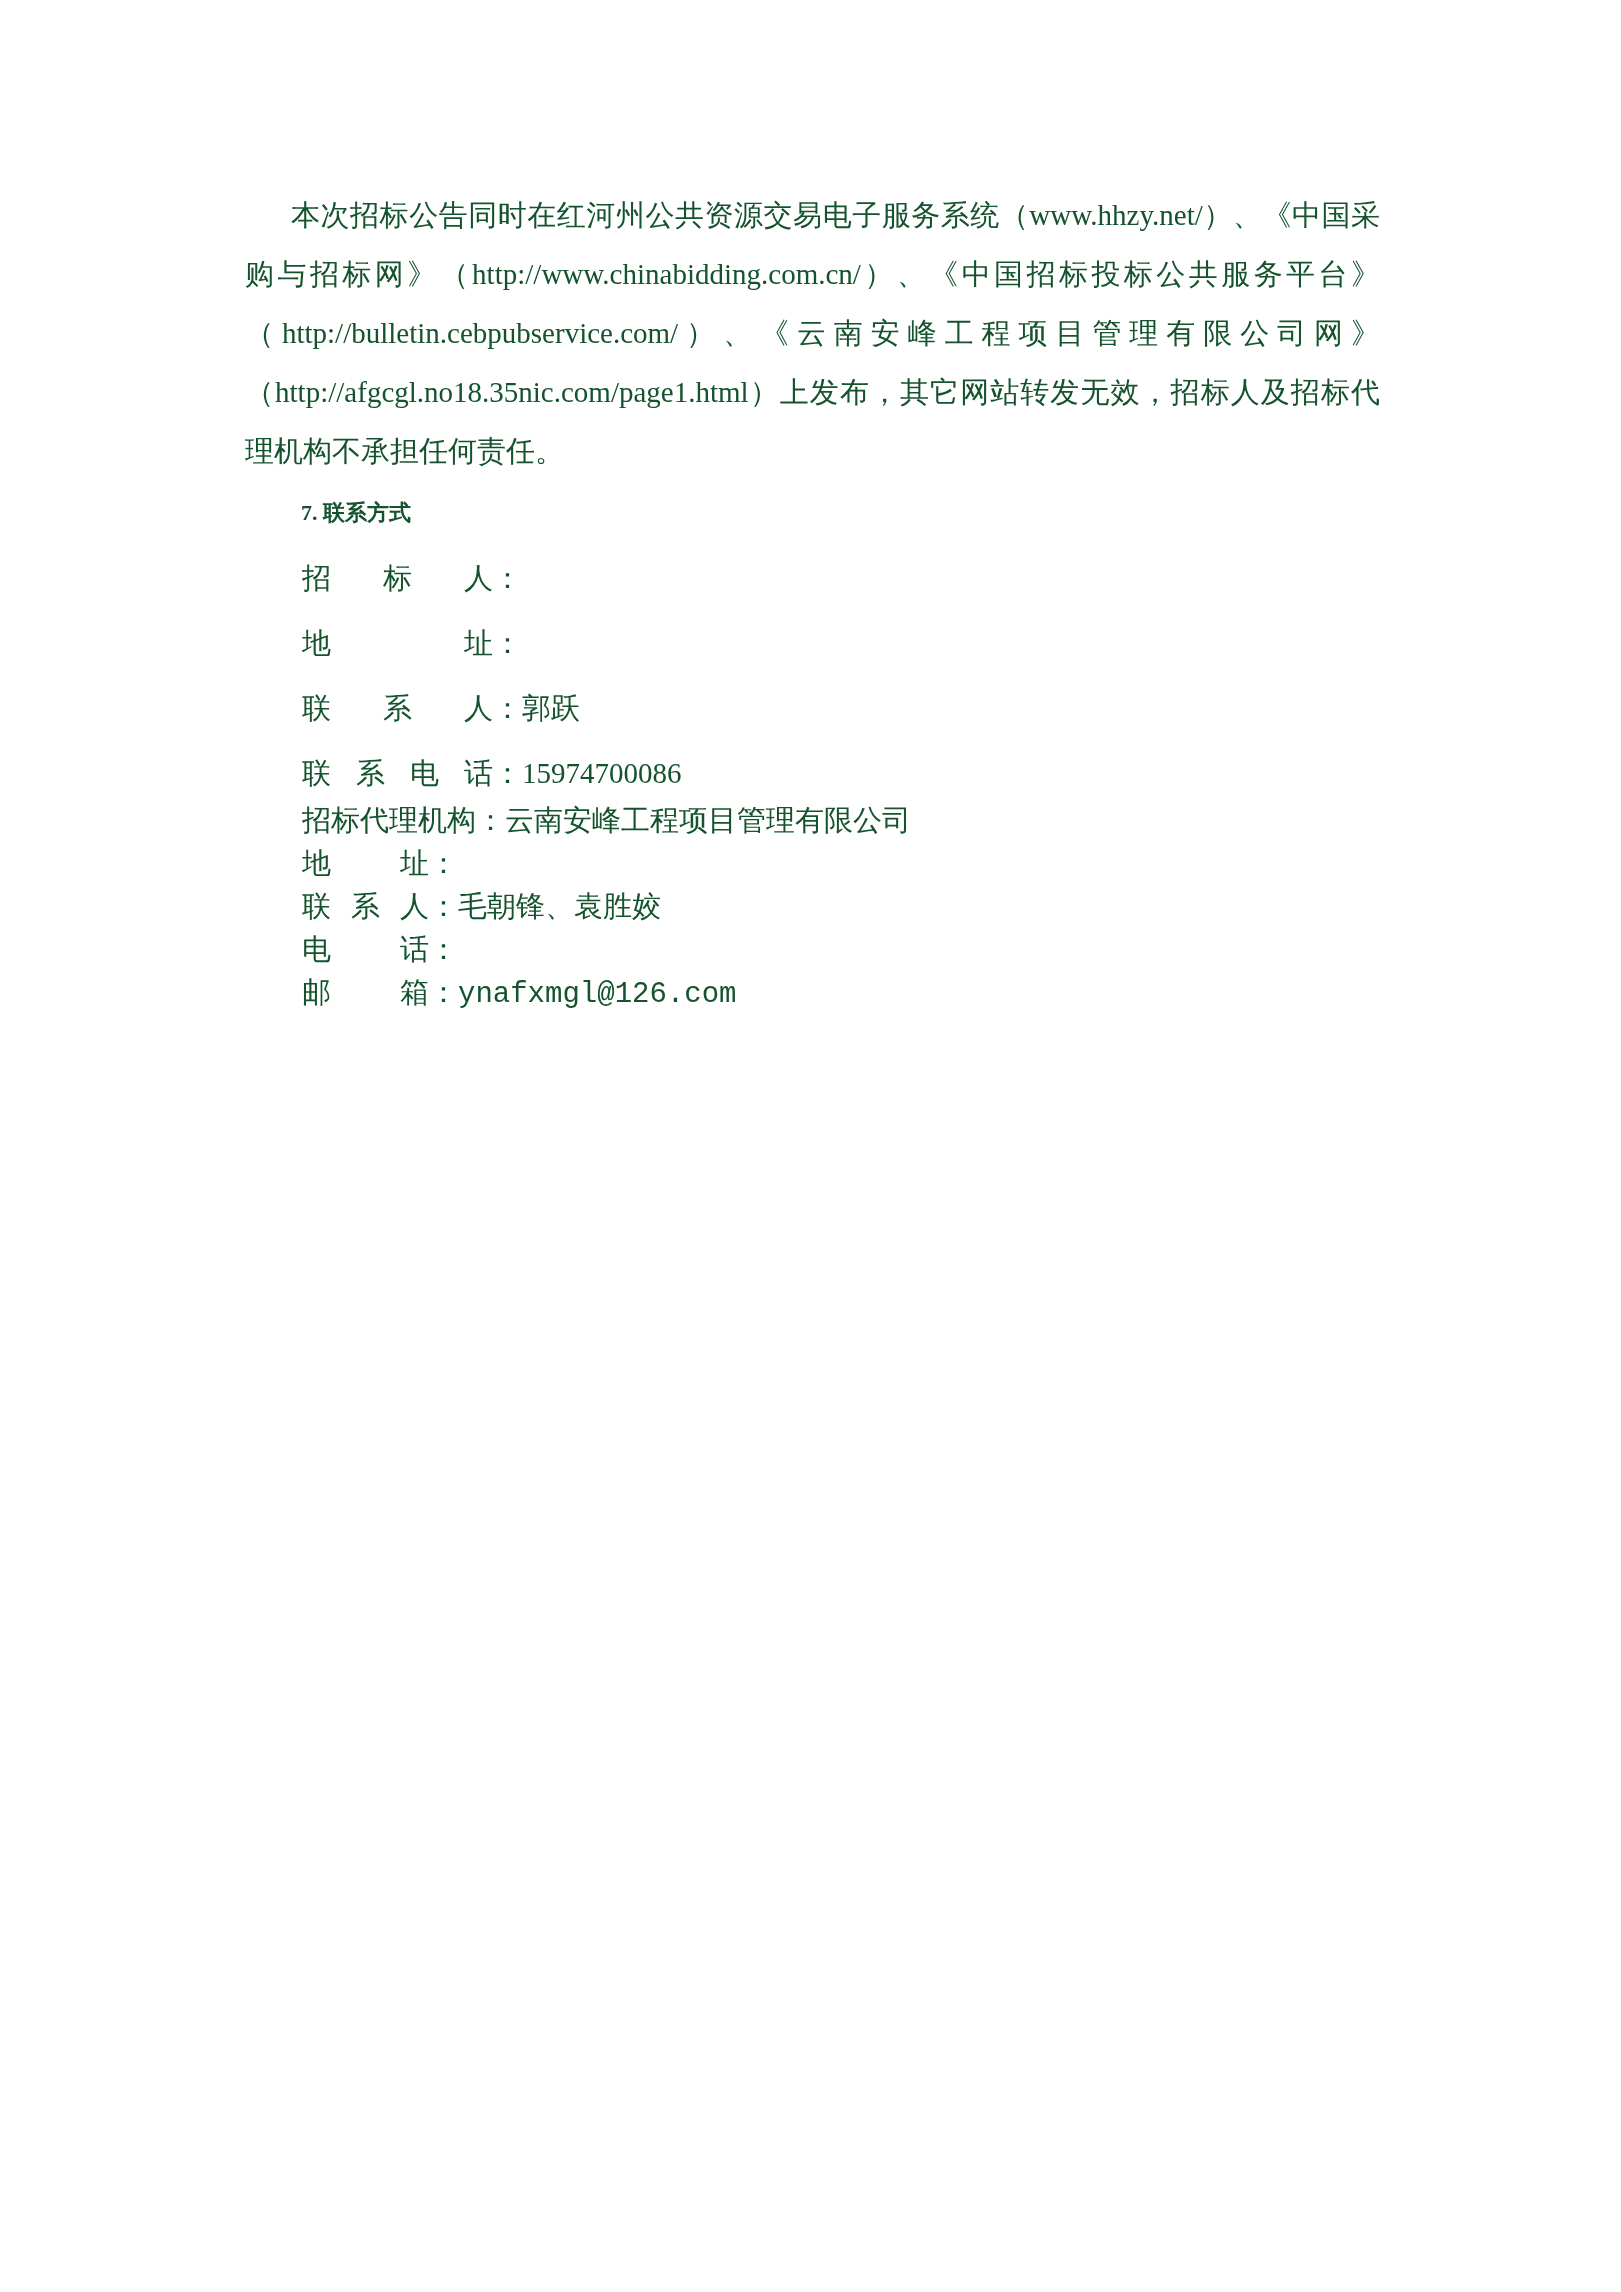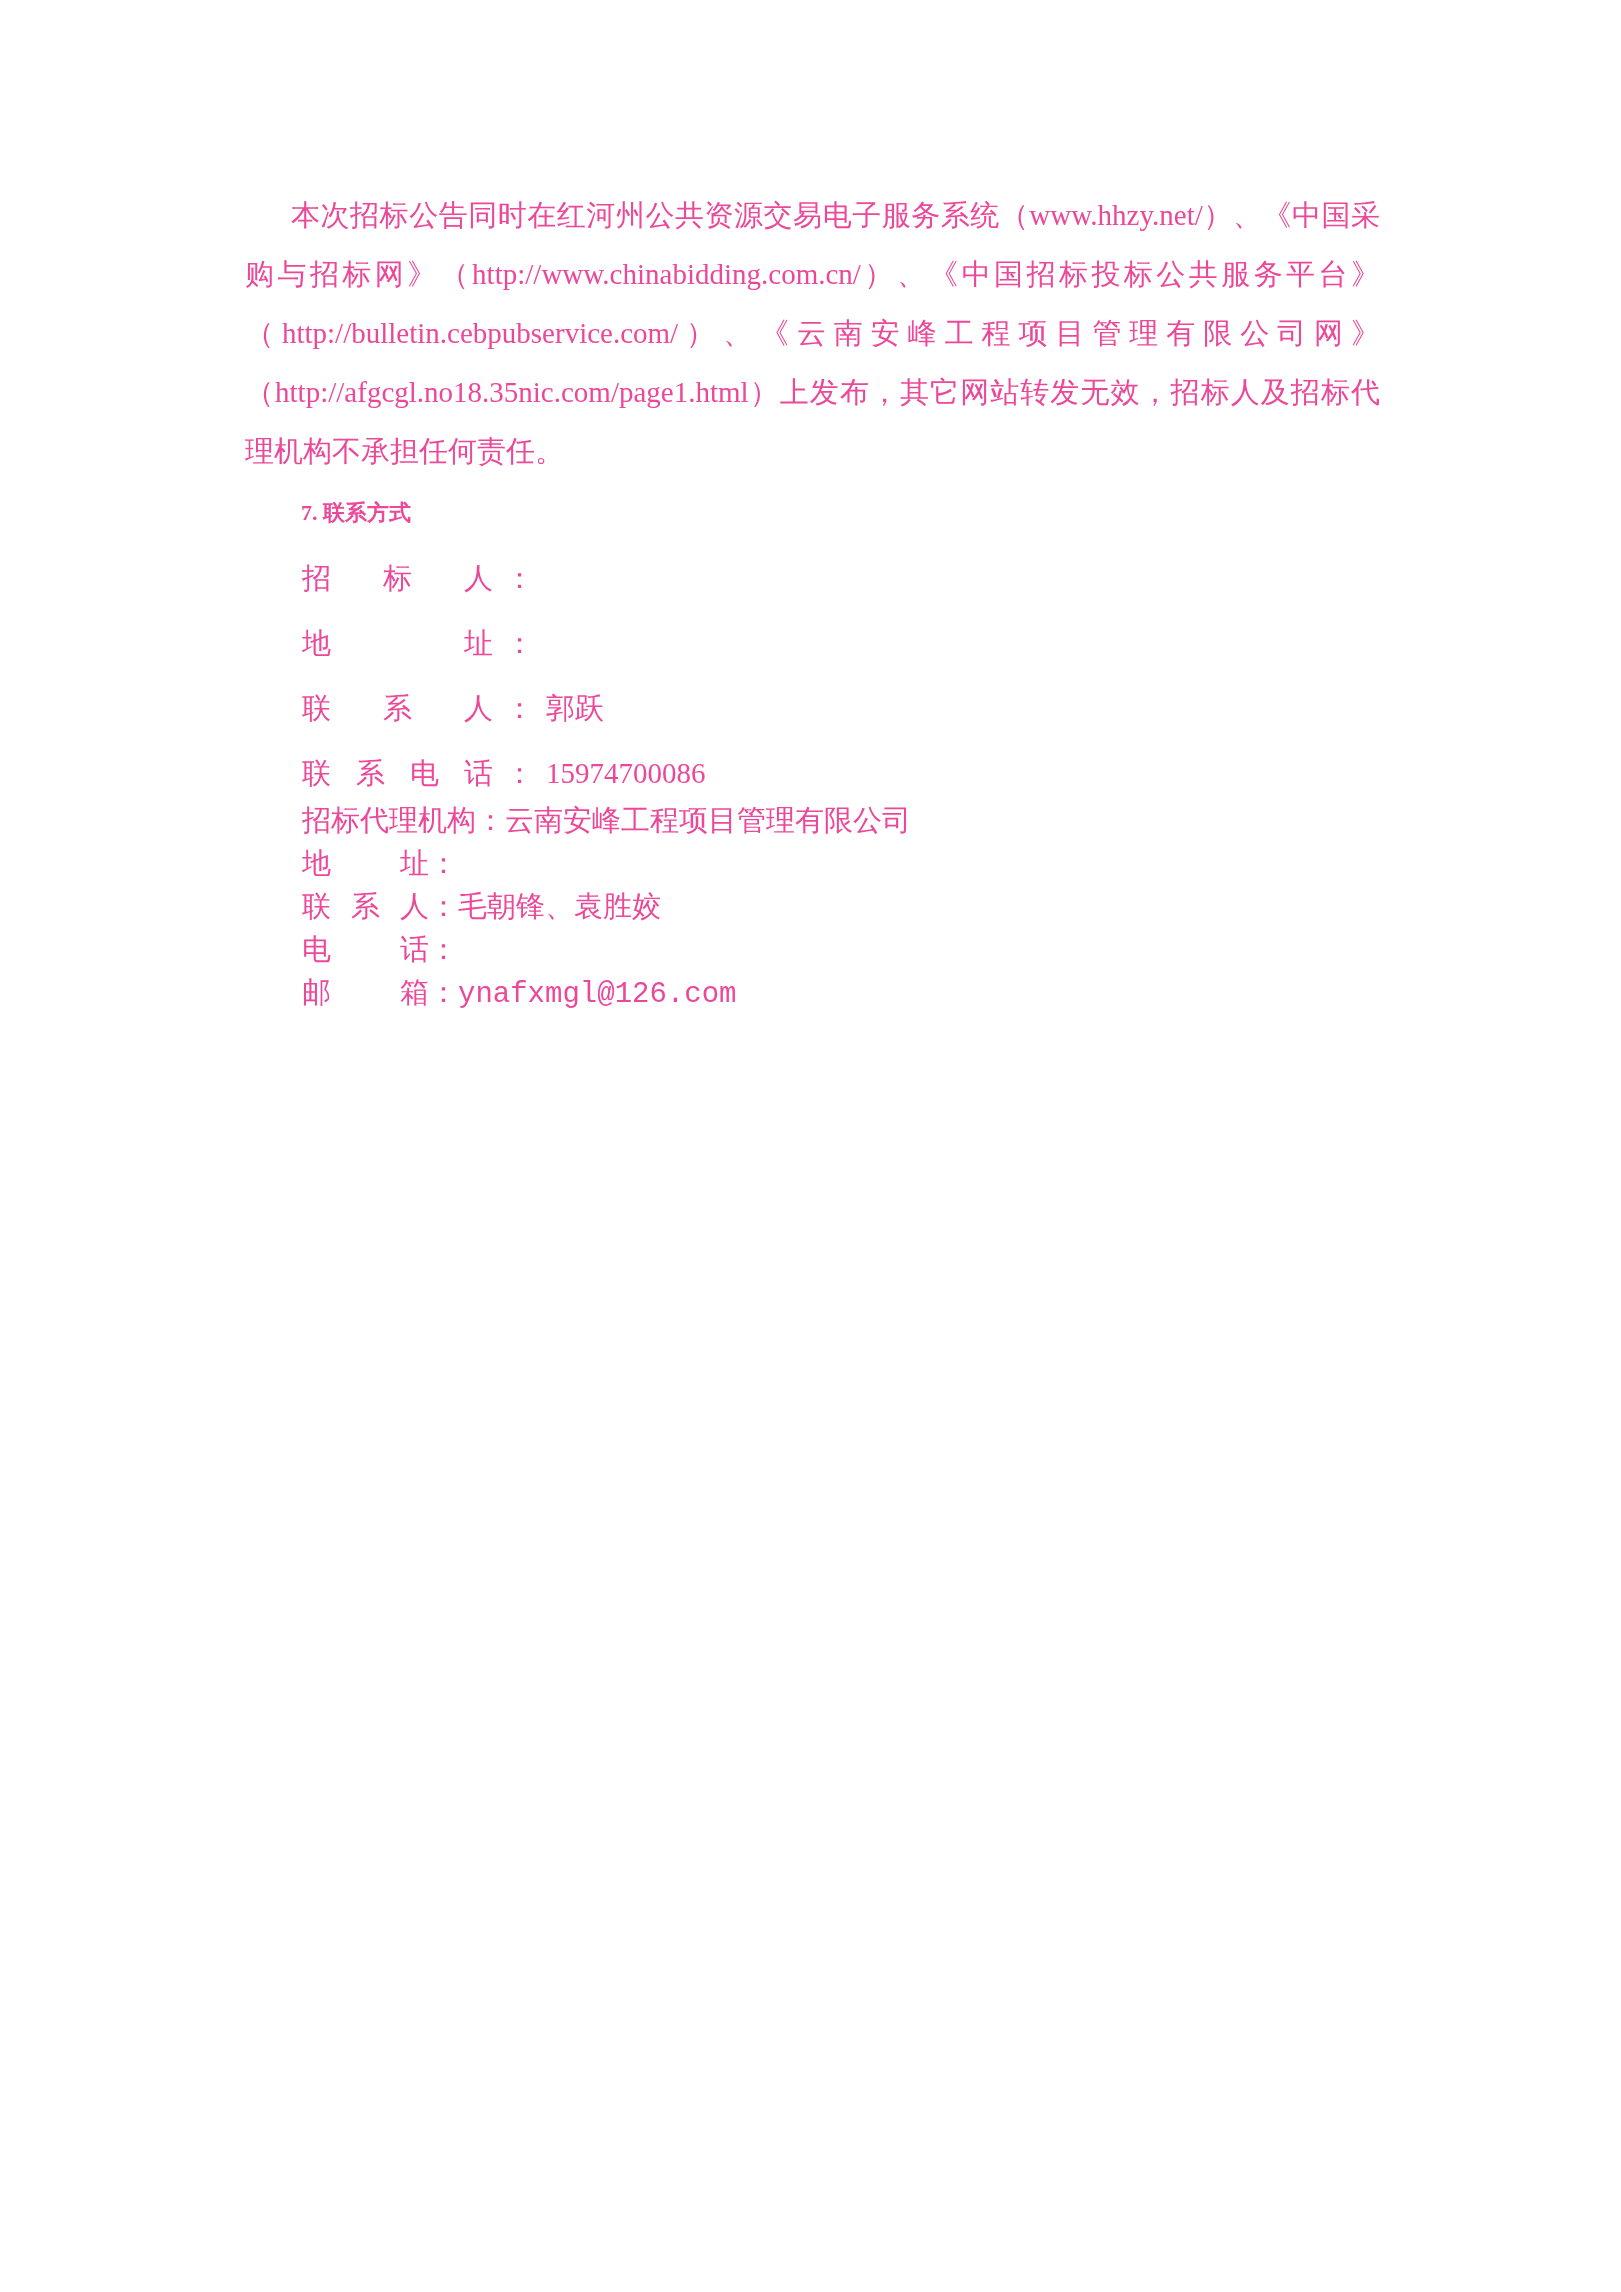--- a/index.html
+++ b/index.html
@@ -1,21 +1,21 @@
 <!DOCTYPE html>
 <html><head>
 <meta charset="utf-8">
 <style>
   html, body { margin: 0; padding: 0; background: #ffffff; }
   .page {
     position: relative;
     width: 1621px;
     height: 2293px;
     background: #ffffff;
-    color: #ec4899;
+    color: #14532d;
     font-family: "Liberation Serif", "DejaVu Serif", serif;
     overflow: hidden;
   }
   .content {
     position: absolute;
     left: 245px;
     top: 186px;
     width: 1135px;
   }
   .para {
@@ -28,21 +28,21 @@
   .heading {
     margin: 9.8px 0 0 56px;
     font-size: 22px;
     line-height: 43px;
     font-weight: bold;
   }
   .group { margin-left: 57px; font-size: 29px; }
   .g1 { margin-top: 12.7px; }
   .g2 { margin-top: -5.9px; }
   .row { display: flex; align-items: flex-start; }
-  .g1 .row { line-height: 65px; gap: 12px; }
+  .g1 .row { line-height: 65px; }
   .g2 .row { line-height: 43px; font-family: Liberation Mono, monospace; }
   .lbl {
     flex: 0 0 auto;
     text-align: justify;
     text-align-last: justify;
   }
   .lbl-auto { flex: 0 0 auto; }
   .w195 { width: 191px; }
   .w130 { width: 127px; }
   .colon { flex: 0 0 auto; }

